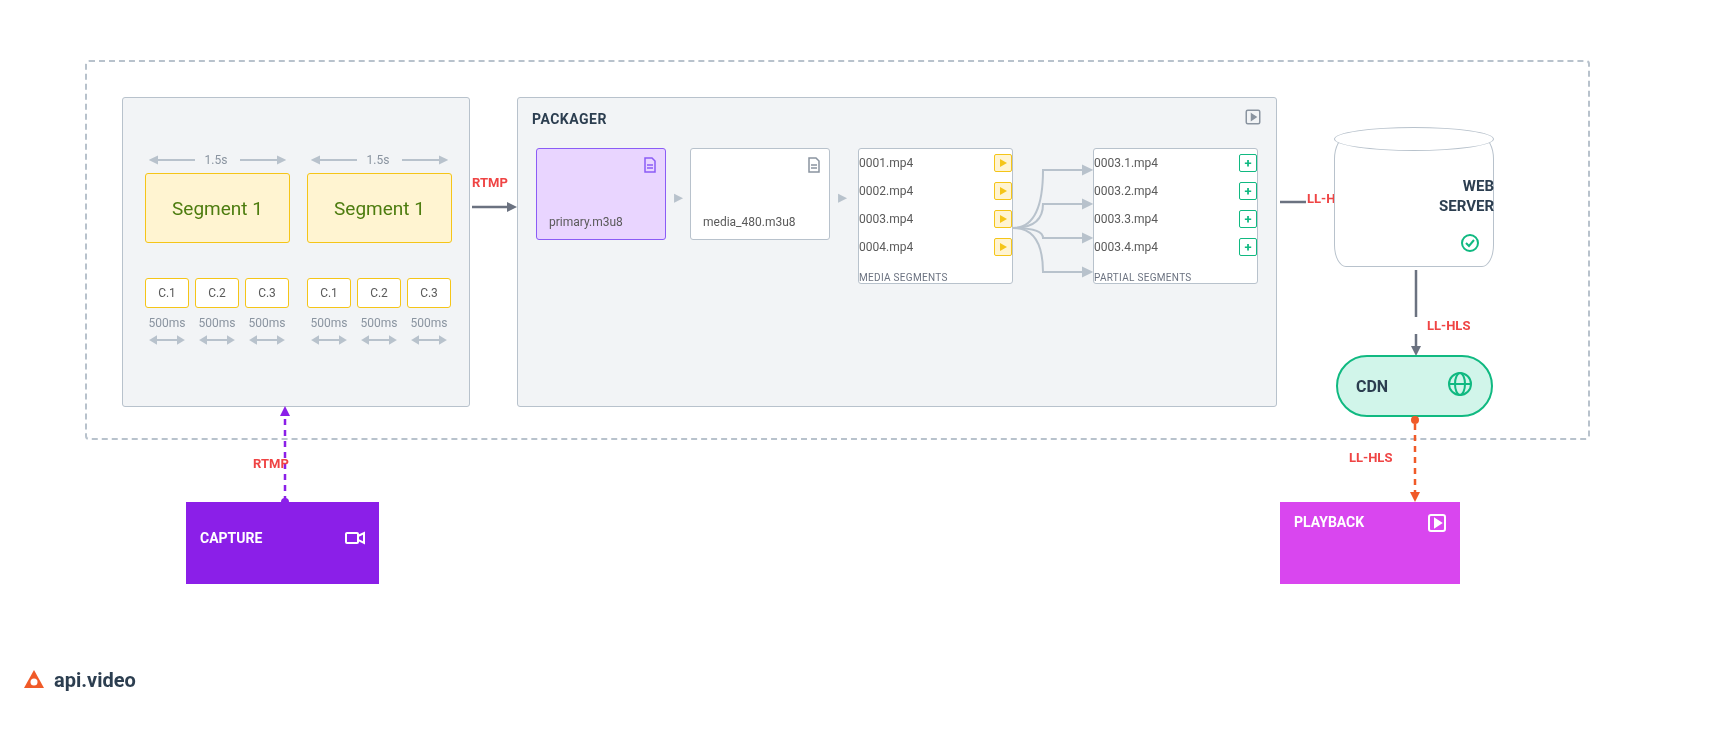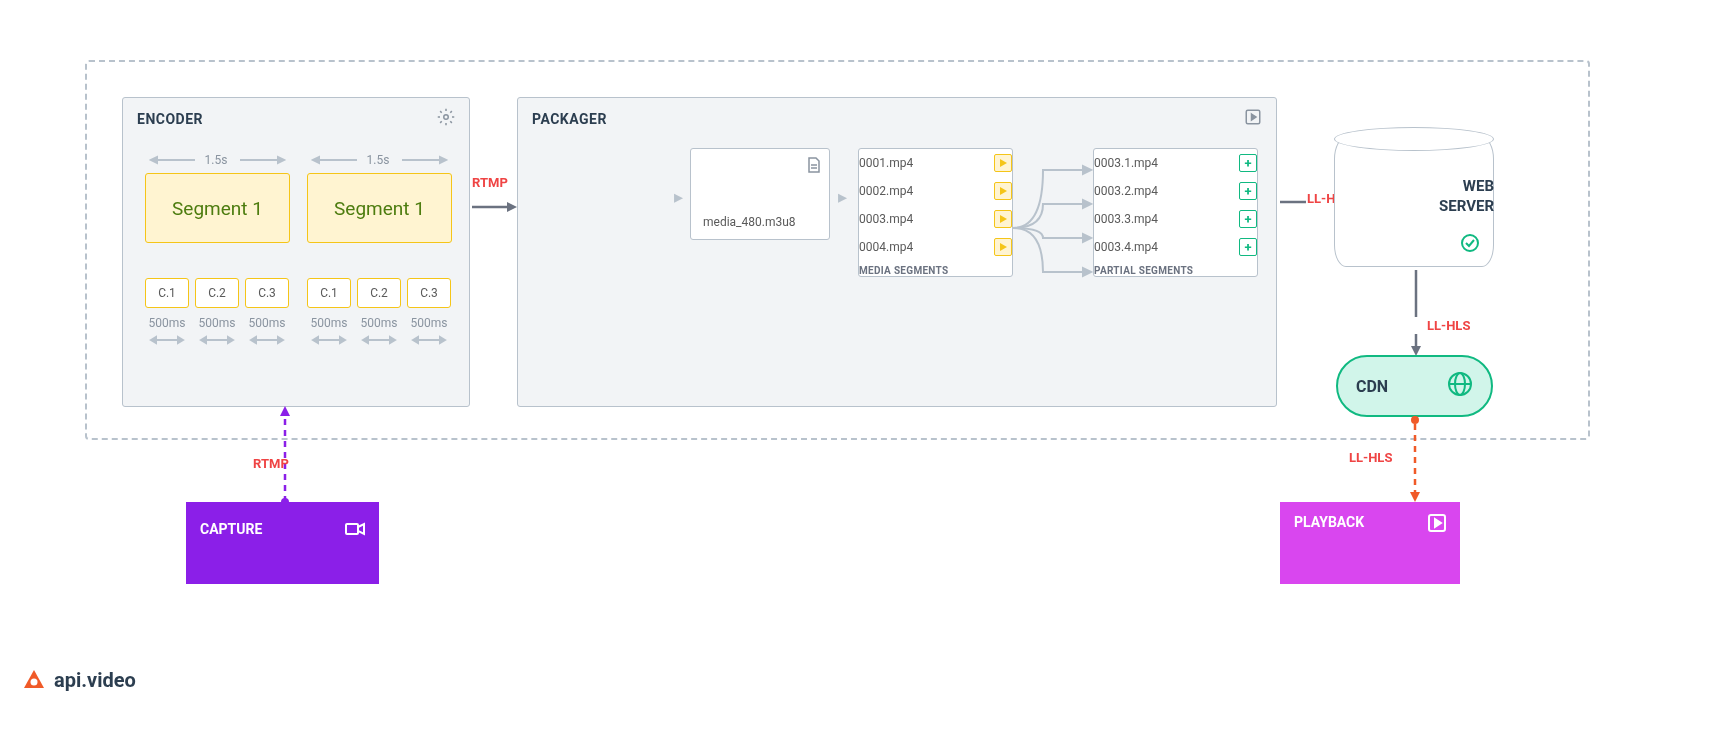--- a/index.html
+++ b/index.html
@@ -15,50 +15,41 @@
 .time-label{position:absolute;font-size:12px;color:#8a94a0;text-align:center}
 .h-arrow{position:absolute;stroke:#b8c2cc;stroke-width:2;fill:#b8c2cc}
 .playlist-box{position:absolute;border-radius:3px;display:flex;align-items:flex-end;padding:10px 12px;font-size:12px}
 .primary{border:1.5px solid #8b5cf6;background:#e9d5ff;color:#5a5a5a}
 .media{border:1.5px solid #b8c2cc;background:#fff;color:#5a5a5a}
 .seg-list{position:absolute;border:1px solid #b8c2cc;background:#fff;border-radius:3px;}
 .seg-item{display:flex;align-items:center;justify-content:space-between;gap:10px;height:28px;font-size:12px;color:#5a5a5a}
 .seg-icon{width:18px;height:18px;border:1.5px solid;display:flex;align-items:center;justify-content:center;border-radius:2px}
 .yellow-ico{border-color:#f5c518;background:#fff4d1}
 .teal-ico{border-color:#10b981;background:#fff;color:#10b981;font-weight:700;font-size:13px}
-.seg-footer{font-size:10px;font-weight:700;color:#6b7280;margin-top:4px;letter-spacing:.3px}
+.seg-footer{font-size:10px;font-weight:400;color:#6b7280;margin-top:11px;letter-spacing:.3px}
 .arrow-label{position:absolute;font-size:13px;font-weight:700;color:#ef4444}
 .cylinder{position:absolute;left:1247px;top:75px;width:160px;height:130px}
 .cylinder-body{position:absolute;inset:0;border:1.5px solid #b8c2cc;border-radius:12px/22px;background:#fff}
 .cylinder-top{position:absolute;left:0;top:-10px;width:100%;height:24px;border:1.5px solid #b8c2cc;border-radius:50%;background:#fff}
 .cyl-label{position:absolute;width:100%;top:40px;text-align:right;font-weight:700;font-size:15px;line-height:1.3}
 .cdn-pill{position:absolute;left:1249px;top:293px;width:157px;height:62px;border:2px solid #10b981;background:#d1f5ea;border-radius:32px;display:flex;align-items:center;justify-content:space-between;padding:0 18px;font-weight:700;font-size:16px;color:#2c3e50}
-.capture-box{position:absolute;left:186px;top:502px;width:193px;height:82px;background:#8b1fe8;color:#fff;font-weight:700;padding:19px 14px;font-size:14px;display:flex;justify-content:space-between}
+.capture-box{position:absolute;left:186px;top:502px;width:193px;height:82px;background:#8b1fe8;color:#fff;font-weight:700;padding:28px 14px;font-size:14px;display:flex;justify-content:space-between}
 .playback-box{position:absolute;left:1280px;top:502px;width:180px;height:82px;background:#d946ef;color:#fff;font-weight:700;padding:12px 14px;font-size:14px;display:flex;justify-content:space-between}
 .logo{position:absolute;left:22px;top:668px;display:flex;align-items:center;gap:8px;font-weight:700;font-size:20px}
 .logo-mark{width:24px;height:24px}
 svg{overflow:visible}
 .small-arrow{position:absolute;font-size:18px;color:#b8c2cc}
 </style>
 </head>
 <body>
 
 <div class="canvas">
   <div class="dashed-container">
 
     <div class="panel encoder">
-      <div class="panel-header">
-        <span>ENCODER</span>
-        <span>
-          <svg width="18" height="18" viewBox="0 0 24 24" fill="none" stroke="#8a94a0" stroke-width="2">
-              <circle cx="12" cy="12" r="3"></circle>
-              <path d="M12 1v3m0 16v3M4.2 4.2l2.1 2.1m11.4 11.4 2.1 2.1M1 12h3m16 0h3M4.2 19.8l2.1-2.1m11.4-11.4 2.1-2.1"></path>
-            </svg>
-        </span>
-      </div>
 
       <div class="time-label" style="left:28px;top:55px;width:130px">1.5s</div>
       <svg class="h-arrow" style="left:22px;top:58px" width="145" height="8">
           <line x1="6" y1="4" x2="50" y2="4"></line>
           <line x1="95" y1="4" x2="139" y2="4"></line>
           <polygon points="6,4 12,1 12,7"></polygon>
           <polygon points="139,4 133,1 133,7"></polygon>
         </svg>
       <div class="seg-box" style="left:22px;top:75px;width:145px;height:70px">Segment 1</div>
 
@@ -126,20 +117,27 @@
     <div class="panel packager">
       <div class="panel-header">
         <span>PACKAGER</span>
         <span>
           <svg width="18" height="18" viewBox="0 0 24 24" fill="none" stroke="#8a94a0" stroke-width="2">
               <rect x="3" y="3" width="18" height="18" rx="2"></rect>
               <polygon points="10,8 16,12 10,16" fill="#8a94a0"></polygon>
             </svg>
         </span>
       </div>
+      <div class="playlist-box primary" style="left:18px;top:50px;width:130px;height:92px">
+        <span>primary.m3u8</span>
+        <span style="position:absolute;right:8px;top:8px"><svg width="14" height="16" fill="none" stroke="#8b5cf6" stroke-width="1.5">
+              <path d="M2 1h7l3 3v11H2z"></path>
+              <path d="M4 8h6M4 11h6"></path>
+            </svg></span>
+      </div>
       <div class="small-arrow" style="left:156px;top:88px">▸</div>
       <div class="playlist-box media" style="left:172px;top:50px;width:140px;height:92px">
         <span>media_480.m3u8</span>
         <span style="position:absolute;right:8px;top:8px"><svg width="14" height="16" fill="none" stroke="#8a94a0" stroke-width="1.5">
               <path d="M2 1h7l3 3v11H2z"></path>
               <path d="M4 8h6M4 11h6"></path>
             </svg></span>
       </div>
       <div class="small-arrow" style="left:320px;top:88px">▸</div>
 

